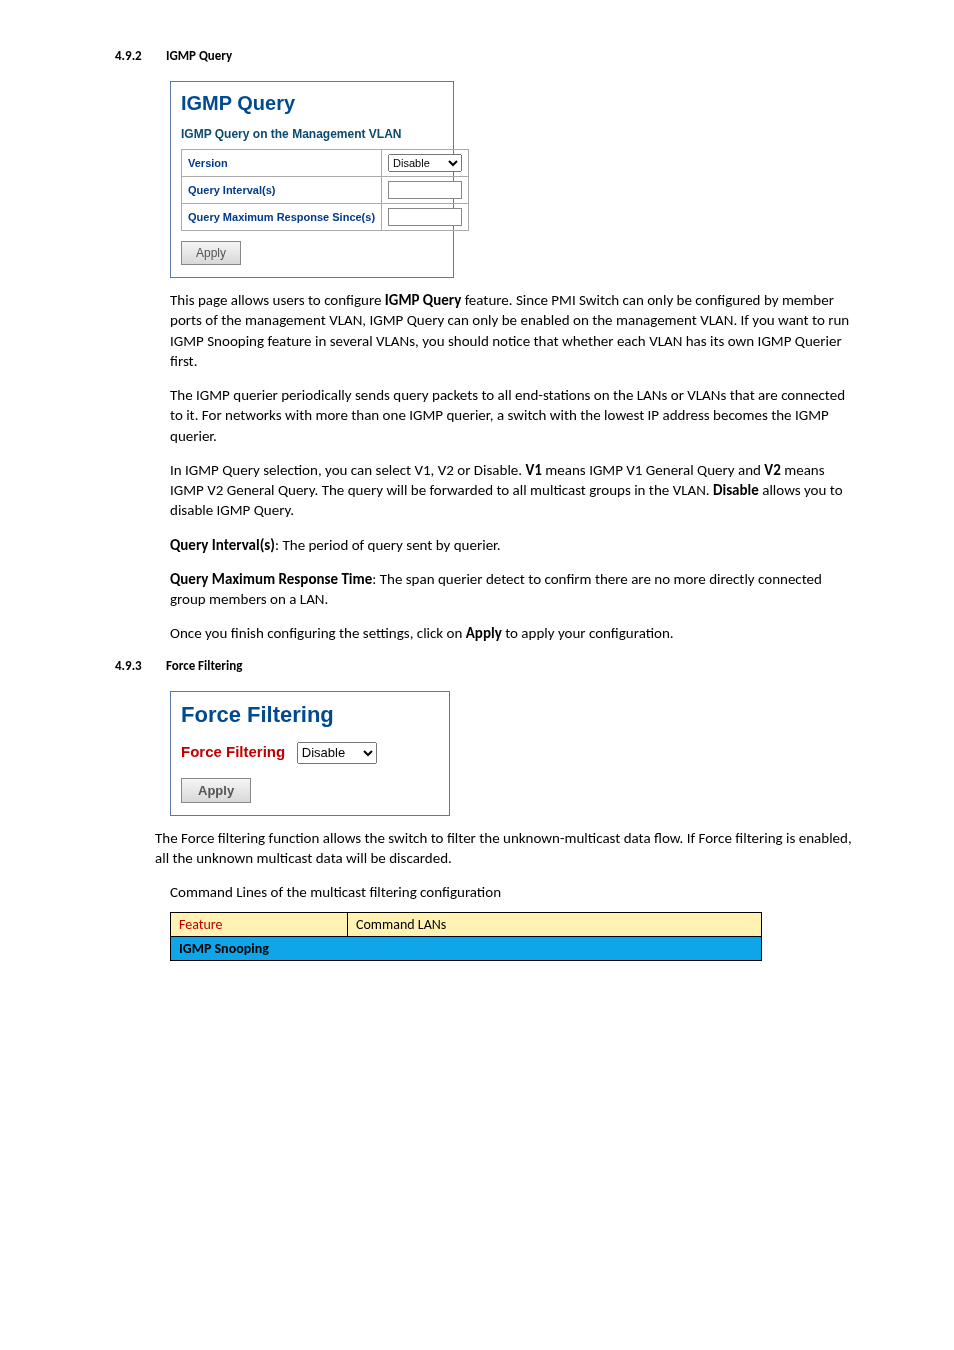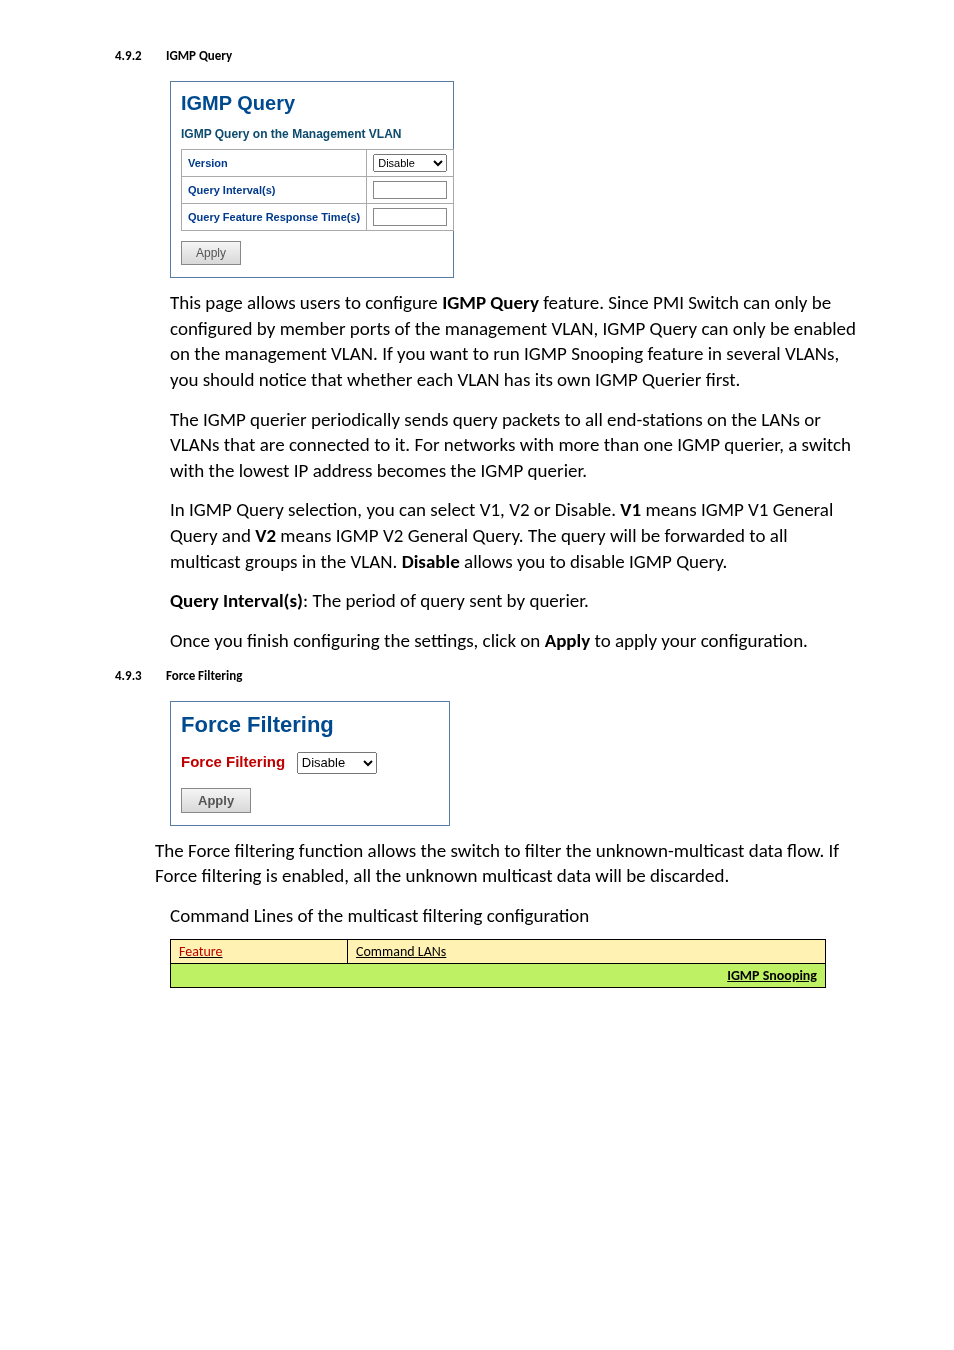--- a/index.html
+++ b/index.html
@@ -78,21 +78,21 @@
     font-family: Verdana, Arial, sans-serif;
     font-size:12px;
     padding: 4px 14px;
     background: linear-gradient(#f5f5f5, #d8d8d8);
     border:1px solid #888;
     color:#555;
     cursor:pointer;
   }
   .body-text {
     margin: 0 0 14px 55px;
-    font-size: 19px;
+    font-size: 15px;
     line-height: 1.35;
   }
   .panel2 { width: 258px; }
   .panel1 { width: 262px; }
   .ff-title {
     color:#004a90;
     font-size:22px;
     font-weight:bold;
     font-family: Verdana, Arial, sans-serif;
     margin-bottom: 14px;
@@ -115,30 +115,29 @@
     padding: 4px 16px;
     background: linear-gradient(#f5f5f5, #d8d8d8);
     border:1px solid #888;
     color:#555;
     cursor:pointer;
   }
   .cmd-table {
     border-collapse: collapse;
     margin: 6px 0 0 55px;
     font-size:14px;
-    width: 656px;
-    text-decoration: underline;
+    width: 592px;
   }
   .cmd-table td {
     border: 1px solid #000;
     padding: 3px 8px;
   }
   .cmd-head-row td { background:#fff2b3; }
   .cmd-head-row td:first-child { color:#c00000; }
-  .cmd-sub-row td { background:#bef264; font-weight:bold;text-align:right; }
+  .cmd-sub-row td { background:#0ea5e9; font-weight:bold; }
   .b { font-weight:bold; }
 </style>
 </head>
 <body>
 
 <div class="page">
 
   <div class="sec-heading">
     <span class="sec-num">4.9.2</span>
     <span>IGMP Query</span>
@@ -157,21 +156,21 @@
           </select>
         </td>
       </tr>
       <tr>
         <td class="ig-label">Query Interval(s)</td>
         <td class="ig-input-cell">
           <input type="text" class="ig-text" value="" style="">
         </td>
       </tr>
       <tr>
-        <td class="ig-label">Query Feature Response Time(s)</td>
+        <td class="ig-label">Query Maximum Response Since(s)</td>
         <td class="ig-input-cell">
           <input type="text" class="ig-text" value="" style="">
         </td>
       </tr>
     </tbody>
       </table>
     <button class="apply-btn">Apply</button>
   </div>
 
   <p class="body-text">
@@ -181,20 +180,23 @@
   <p class="body-text">The IGMP querier periodically sends query packets to all end-stations on the LANs or VLANs that are connected to it. For networks with more than one IGMP querier, a switch with the lowest IP address becomes the IGMP querier.</p>
 
   <p class="body-text">
     <span>In IGMP Query selection, you can select V1, V2 or Disable. </span><span class="b">V1</span><span> means IGMP V1 General Query and </span><span class="b">V2</span><span> means IGMP V2 General Query. The query will be forwarded to all multicast groups in the VLAN. </span><span class="b">Disable</span><span> allows you to disable IGMP Query.</span>
   </p>
 
   <p class="body-text">
     <span class="b">Query Interval(s)</span><span>: The period of query sent by querier.</span>
   </p>
 
+  <p class="body-text">
+    <span class="b">Query Maximum Response Time</span><span>: The span querier detect to confirm there are no more directly connected group members on a LAN.</span>
+  </p>
 
   <p class="body-text">
     <span>Once you finish configuring the settings, click on </span><span class="b">Apply</span><span> to apply your configuration.</span>
   </p>
 
   <div class="sec-heading">
     <span class="sec-num">4.9.3</span>
     <span>Force Filtering</span>
   </div>
 

